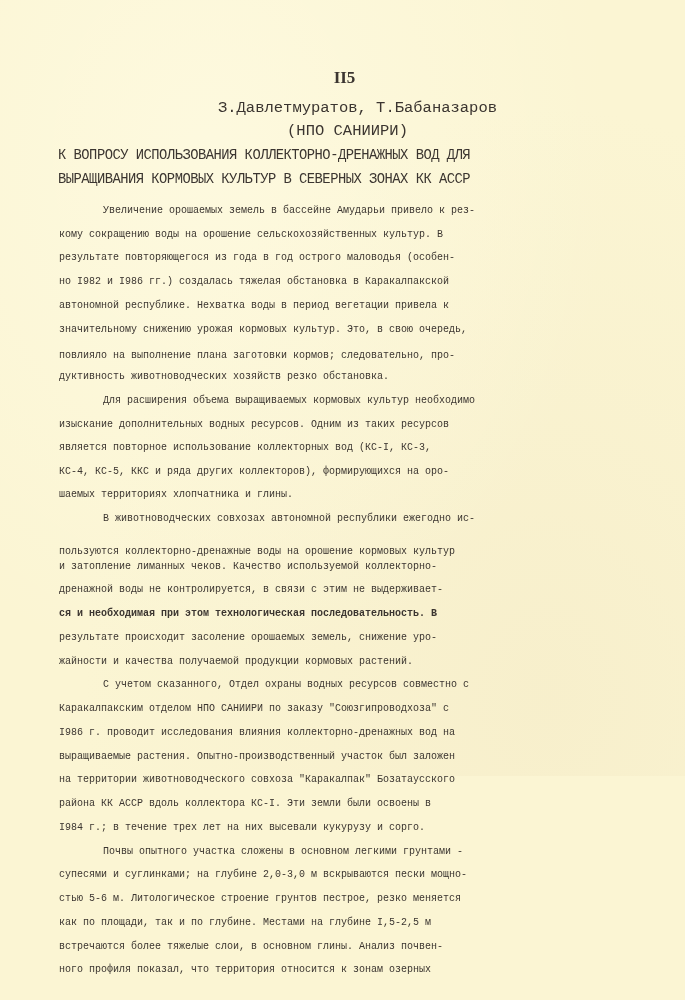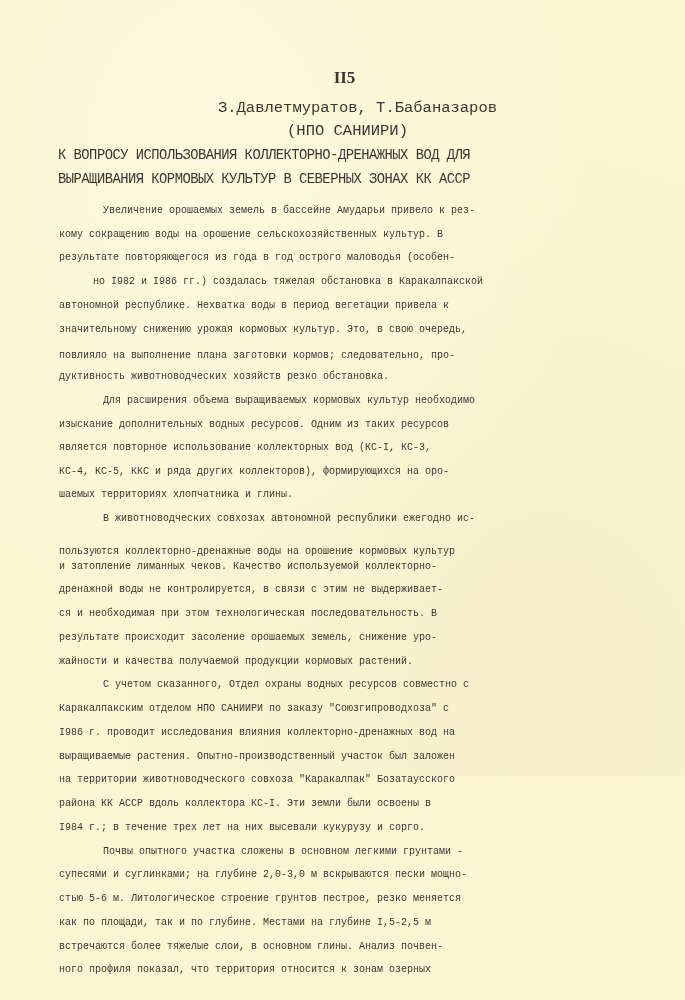--- a/index.html
+++ b/index.html
@@ -68,37 +68,37 @@
   <div class="center-line page-number">II5</div>
   <div class="center-line authors">З.Давлетмуратов, Т.Бабаназаров</div>
   <div class="center-line org">(НПО САНИИРИ)</div>
 
   <div class="title-line" style="top:147px;">К ВОПРОСУ ИСПОЛЬЗОВАНИЯ КОЛЛЕКТОРНО-ДРЕНАЖНЫХ ВОД ДЛЯ</div>
   <div class="title-line" style="top:171px;">ВЫРАЩИВАНИЯ КОРМОВЫХ КУЛЬТУР В СЕВЕРНЫХ ЗОНАХ КК АССР</div>
 
   <div class="body-line indent" style="top:205px;">Увеличение орошаемых земель в бассейне Амударьи привело к рез-</div>
   <div class="body-line" style="top:229px;">кому сокращению воды на орошение сельскохозяйственных культур. В</div>
   <div class="body-line" style="top:252px;">результате повторяющегося из года в год острого маловодья (особен-</div>
-  <div class="body-line" style="top:276px;margin-left:34px;">но I982 и I986 гг.) создалась тяжелая обстановка в Каракалпакской</div>
+  <div class="body-line" style="top:276px;">но I982 и I986 гг.) создалась тяжелая обстановка в Каракалпакской</div>
   <div class="body-line" style="top:300px;">автономной республике. Нехватка воды в период вегетации привела к</div>
   <div class="body-line" style="top:324px;">значительному снижению урожая кормовых культур. Это, в свою очередь,</div>
   <div class="body-line" style="top:338px;margin-top:12px;">повлияло на выполнение плана заготовки кормов; следовательно, про-</div>
   <div class="body-line" style="top:371px;">дуктивность животноводческих хозяйств резко обстановка.</div>
 
   <div class="body-line indent" style="top:395px;">Для расширения объема выращиваемых кормовых культур необходимо</div>
   <div class="body-line" style="top:419px;">изыскание дополнительных водных ресурсов. Одним из таких ресурсов</div>
   <div class="body-line" style="top:442px;">является повторное использование коллекторных вод (КС-I, КС-3,</div>
   <div class="body-line" style="top:466px;">КС-4, КС-5, ККС и ряда других коллекторов), формирующихся на оро-</div>
   <div class="body-line" style="top:489px;">шаемых территориях хлопчатника и глины.</div>
 
   <div class="body-line indent" style="top:513px;">В животноводческих совхозах автономной республики ежегодно ис-</div>
   <div class="body-line" style="top:522px;margin-top:24px;">пользуются коллекторно-дренажные воды на орошение кормовых культур</div>
   <div class="body-line" style="top:561px;">и затопление лиманных чеков. Качество используемой коллекторно-</div>
   <div class="body-line" style="top:584px;">дренажной воды не контролируется, в связи с этим не выдерживает-</div>
-  <div class="body-line" style="top:608px;">ся и необходимая при этом технологическая последовательность. В</div>
+  <div class="body-line" style="top:608px;font-weight:bold;">ся и необходимая при этом технологическая последовательность. В</div>
   <div class="body-line" style="top:632px;">результате происходит засоление орошаемых земель, снижение уро-</div>
   <div class="body-line" style="top:656px;">жайности и качества получаемой продукции кормовых растений.</div>
 
   <div class="body-line indent" style="top:679px;">С учетом сказанного, Отдел охраны водных ресурсов совместно с</div>
   <div class="body-line" style="top:703px;">Каракалпакским отделом НПО САНИИРИ по заказу "Союзгипроводхоза" с</div>
   <div class="body-line" style="top:727px;">I986 г. проводит исследования влияния коллекторно-дренажных вод на</div>
   <div class="body-line" style="top:751px;">выращиваемые растения. Опытно-производственный участок был заложен</div>
   <div class="body-line" style="top:774px;">на территории животноводческого совхоза "Каракалпак" Бозатаусского</div>
   <div class="body-line" style="top:798px;">района КК АССР вдоль коллектора КС-I. Эти земли были освоены в</div>
   <div class="body-line" style="top:822px;">I984 г.; в течение трех лет на них высевали кукурузу и сорго.</div>

